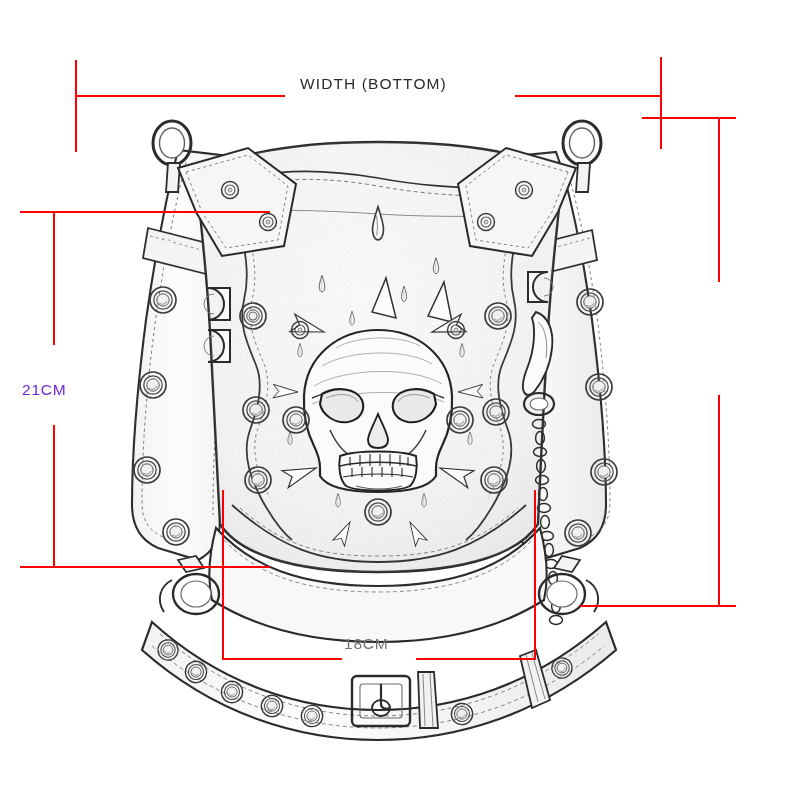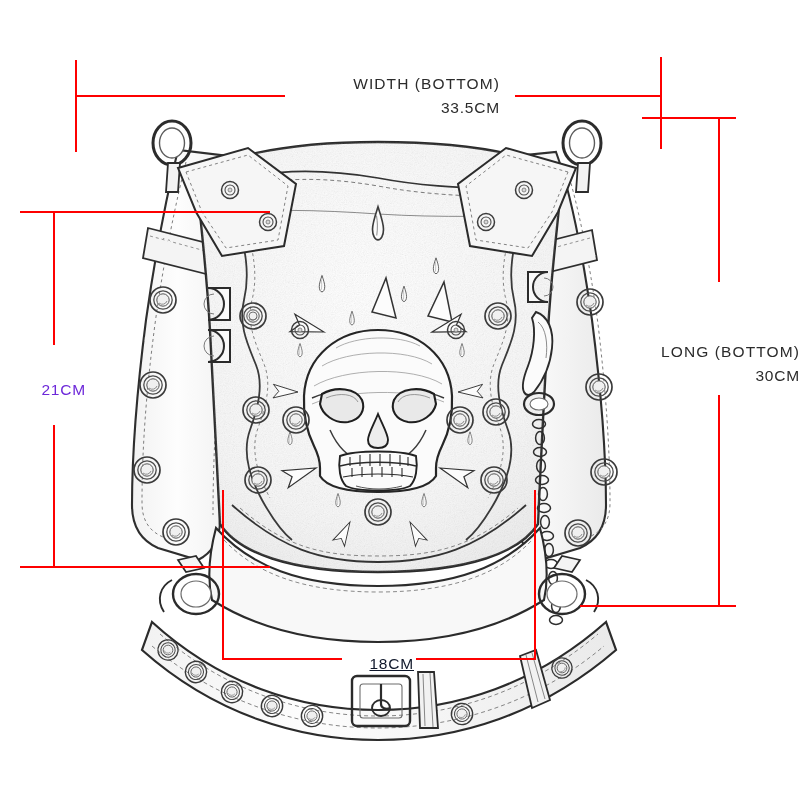--- a/index.html
+++ b/index.html
@@ -30,21 +30,21 @@
   }
   .dimline.h{height:1.6px;}
   .dimline.v{width:1.6px;}
   .dimlabel{
     position:absolute;
     color:#2b2b2b;
     font-size:15.5px;
     letter-spacing:1.1px;
     white-space:nowrap;
     line-height:1.55;
-    text-align:right;
+    text-align:left;
   }
   .dimlabel .val{display:block;letter-spacing:0.8px;}
   .dimlabel.small{font-size:15.5px;letter-spacing:0.6px;}
 </style>
 </head>
 <body>
 
 <div id="stage" style="background: rgb(255, 255, 255);">
 
   <div id="artwork">
@@ -455,42 +455,37 @@
   </div>
 
   <div id="dims">
 
     <div class="dimline v" style="left: 75px; top: 60px; height: 92px; background: rgb(254, 0, 0);"></div>
     <div class="dimline h" style="left: 75px; top: 95px; width: 210px; background: rgb(254, 0, 0);"></div>
     <div class="dimline h" style="left: 515px; top: 95px; width: 146px; background: rgb(254, 0, 0);"></div>
     <div class="dimline v" style="left: 660px; top: 57px; height: 92px; background: rgb(254, 0, 0);"></div>
     <div class="dimlabel" style="left: 300px; top: 72px; width: 200px; color: rgb(43, 43, 43);">
       <span>WIDTH (BOTTOM)</span>
-      <span class="val">33.5CM</span>
     </div>
 
     <div class="dimline h" style="left: 642px; top: 117px; width: 94px; background: rgb(254, 0, 0);"></div>
     <div class="dimline v" style="left: 718px; top: 117px; height: 165px; background: rgb(254, 0, 0);"></div>
     <div class="dimline v" style="left: 718px; top: 395px; height: 212px; background: rgb(254, 0, 0);"></div>
     <div class="dimline h" style="left: 580px; top: 605px; width: 156px; background: rgb(254, 0, 0);"></div>
-    <div class="dimlabel" style="left: 636px; top: 340px; width: 164px; color: rgb(43, 43, 43);">
-      <span>LONG (BOTTOM)</span>
-      <span class="val">30CM</span>
-    </div>
 
     <div class="dimline h" style="left: 20px; top: 211px; width: 250px; background: rgb(254, 0, 0);"></div>
     <div class="dimline v" style="left: 53px; top: 211px; height: 134px; background: rgb(254, 0, 0);"></div>
     <div class="dimline v" style="left: 53px; top: 425px; height: 142px; background: rgb(254, 0, 0);"></div>
     <div class="dimline h" style="left: 20px; top: 566px; width: 250px; background: rgb(254, 0, 0);"></div>
     <div class="dimlabel small" style="left: 22px; top: 378px; width: 64px; color: #6d28d9;">
       <span class="val">21CM</span>
     </div>
 
     <div class="dimline v" style="left: 222px; top: 490px; height: 170px; background: rgb(254, 0, 0);"></div>
     <div class="dimline v" style="left: 534px; top: 490px; height: 170px; background: rgb(254, 0, 0);"></div>
     <div class="dimline h" style="left: 222px; top: 658px; width: 120px; background: rgb(254, 0, 0);"></div>
     <div class="dimline h" style="left: 416px; top: 658px; width: 119px; background: rgb(254, 0, 0);"></div>
-    <div class="dimlabel small" style="left: 344px; top: 652px; width: 70px; color: #0f172a; text-decoration: underline;">
+    <div class="dimlabel small" style="left: 344px; top: 632px; width: 70px; color: #737373;">
       <span class="val">18CM</span>
     </div>
 
   </div>
 </div>
 
 </body></html>

